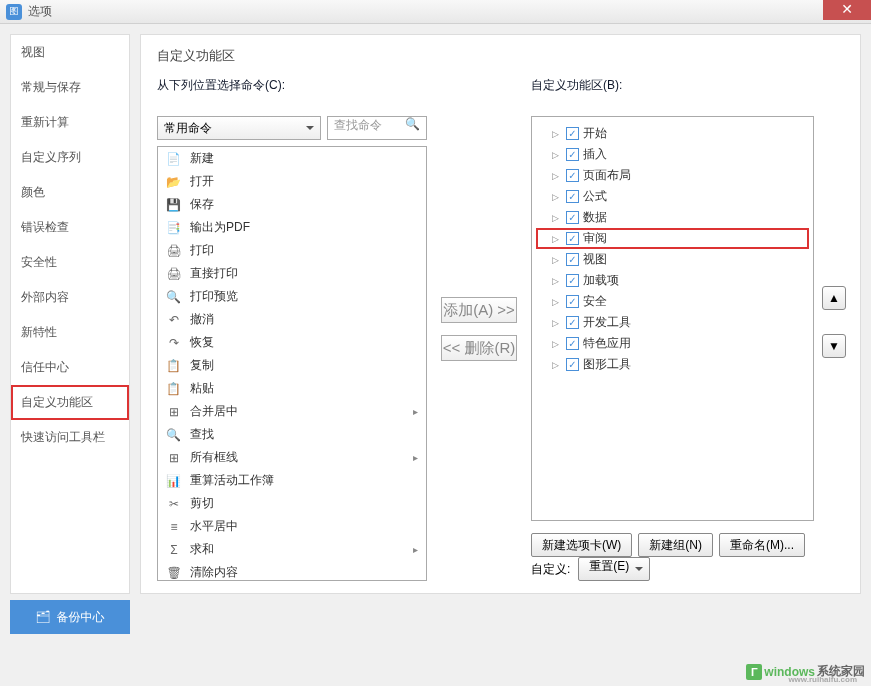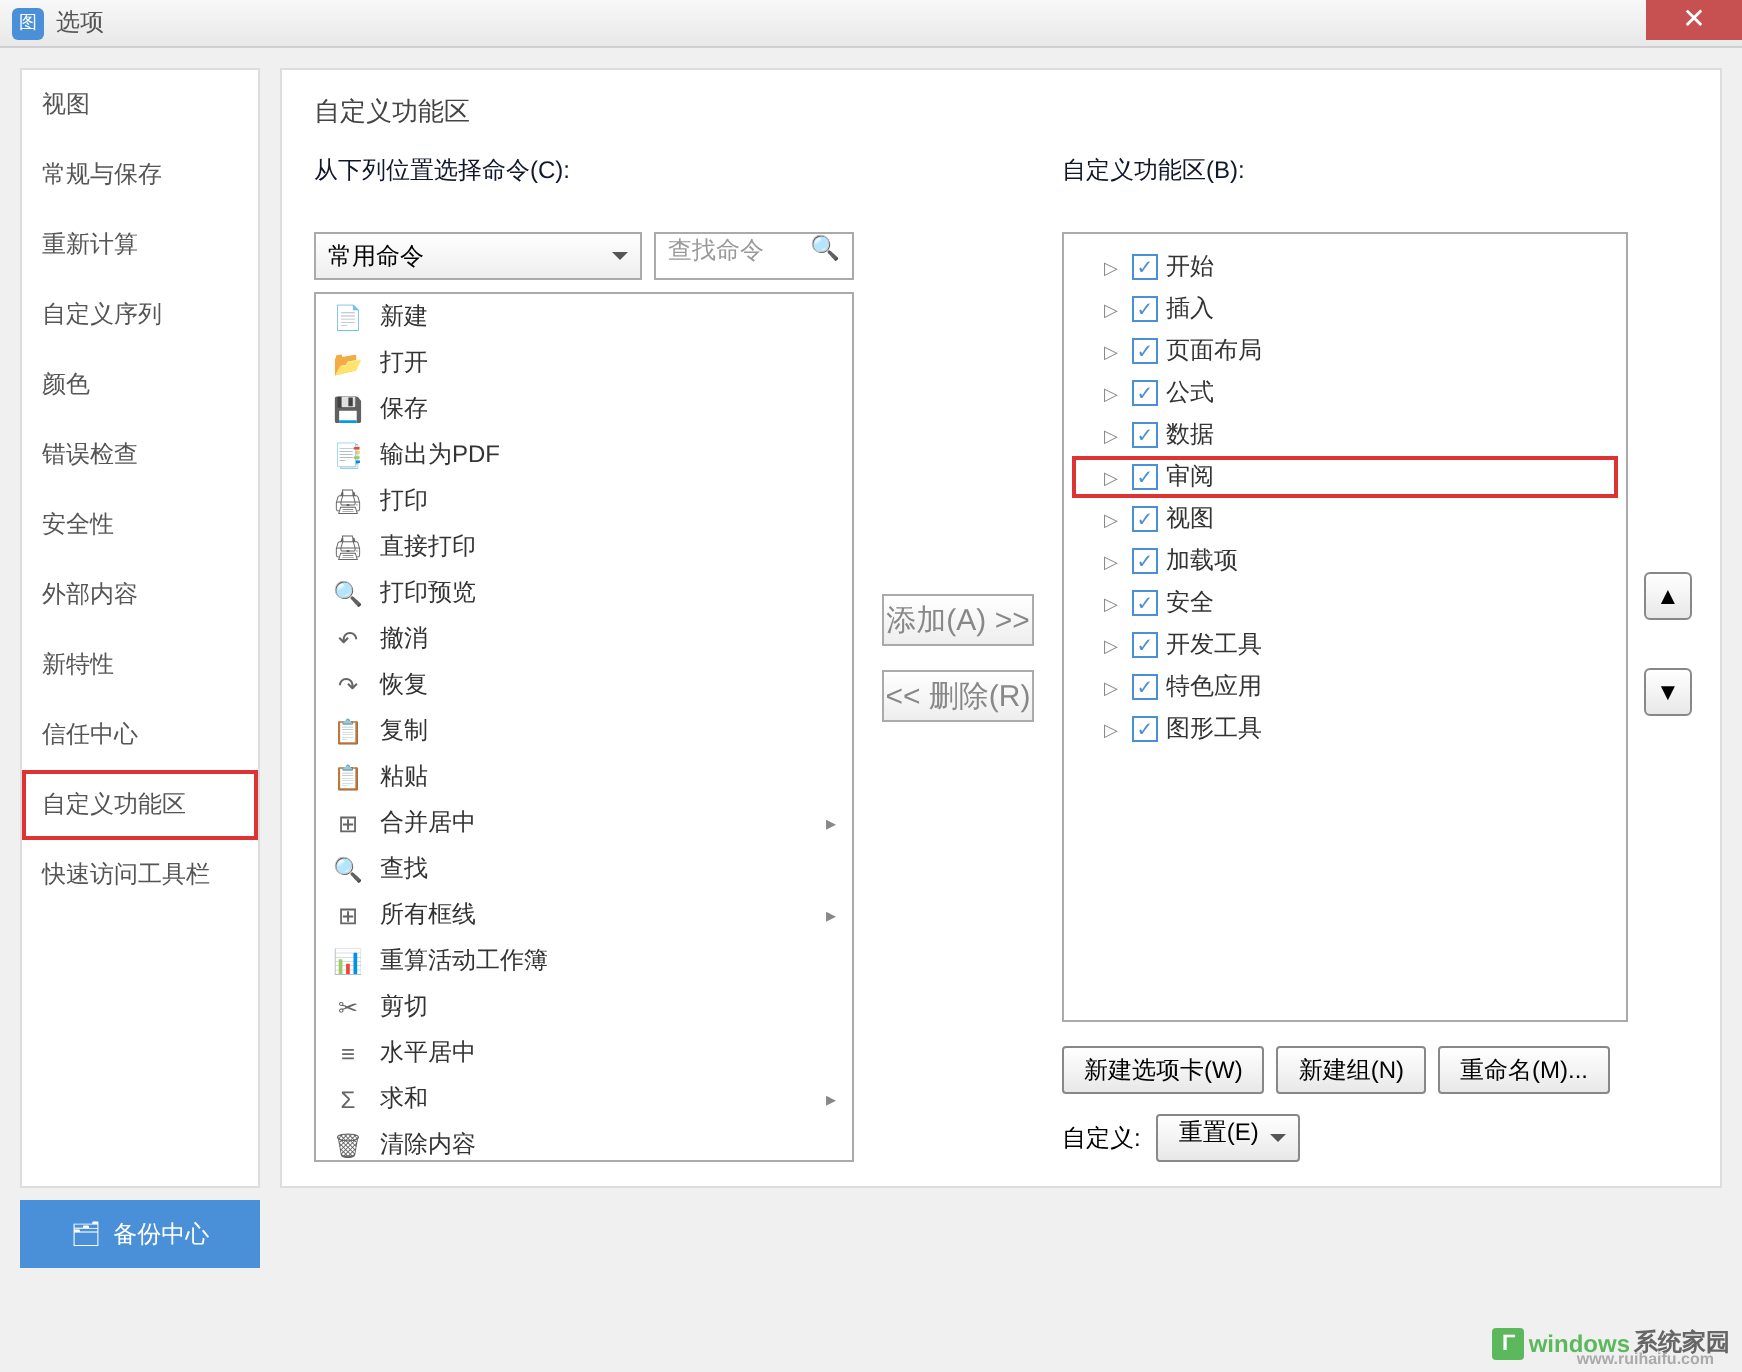--- a/index.html
+++ b/index.html
@@ -33,21 +33,21 @@
 .tree-box { flex: 1; border: 1px solid #aaa; background: #fff; padding: 6px 4px; overflow-y: auto; position: relative; }
 .tree-item { display: flex; align-items: center; padding: 2px 4px 2px 16px; gap: 4px; cursor: pointer; }
 .tree-item.highlight { border: 2px solid #d33; padding: 0 2px 0 14px; }
 .tree-expand { color: #888; font-size: 9px; width: 10px; }
 .tree-check { width: 13px; height: 13px; border: 1px solid #4a90d9; display: flex; align-items: center; justify-content: center; color: #4a90d9; font-size: 10px; }
 .tree-label { color: #333; }
 .right-side-btns { position: absolute; right: -2px; top: 170px; display: flex; flex-direction: column; gap: 24px; }
 .arrow-btn { width: 24px; height: 24px; border: 1px solid #888; background: linear-gradient(#fff,#e8e8e8); display: flex; align-items: center; justify-content: center; cursor: pointer; border-radius: 3px; }
 .bottom-row { display: flex; gap: 6px; margin-top: 12px; }
 .btn { height: 24px; padding: 0 10px; border: 1px solid #888; background: linear-gradient(#fff,#e8e8e8); cursor: pointer; border-radius: 2px; }
-.reset-row { display: flex; align-items: center; gap: 8px; margin-top: 10px; }
+.reset-row { display: flex; align-items: center; gap: 8px; }
 .reset-dd { height: 24px; padding: 0 20px 0 10px; border: 1px solid #888; background: linear-gradient(#fff,#e8e8e8); position: relative; cursor: pointer; border-radius: 2px; }
 .reset-dd::after { content: ""; position: absolute; right: 6px; top: 9px; border: 4px solid transparent; border-top-color: #555; }
 .backup-btn { position: absolute; left: 10px; top: 600px; width: 120px; height: 34px; background: #4a90d9; color: #fff; display: flex; align-items: center; justify-content: center; gap: 6px; cursor: pointer; }
 .watermark { position: absolute; right: 6px; bottom: 6px; display: flex; align-items: center; gap: 2px; font-size: 13px; font-weight: bold; }
 .wm-logo { width: 16px; height: 16px; background: #5cb85c; display: flex; align-items: center; justify-content: center; color: #fff; font-size: 11px; border-radius: 2px; }
 .wm-text1 { color: #5cb85c; }
 .wm-text2 { color: #666; }
 .wm-url { position: absolute; right: 8px; bottom: -4px; font-size: 8px; color: #aaa; }
 .col-right-wrap { display: flex; position: relative; flex: 1; min-height: 0; }
 .col-right-inner { flex: 1; display: flex; flex-direction: column; margin-right: 30px; }

